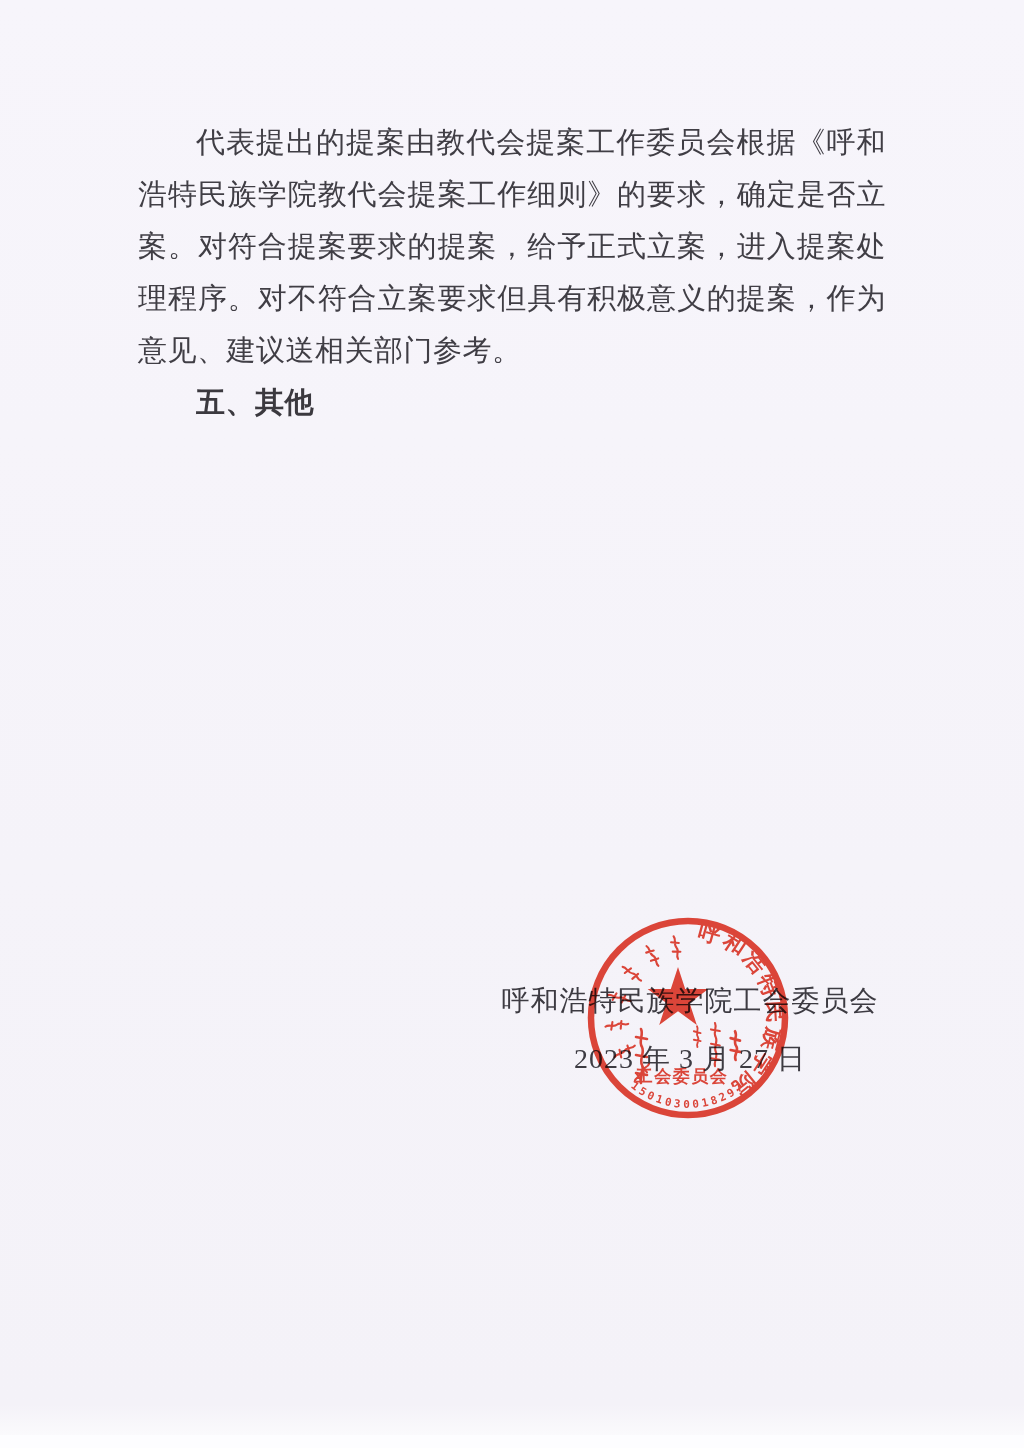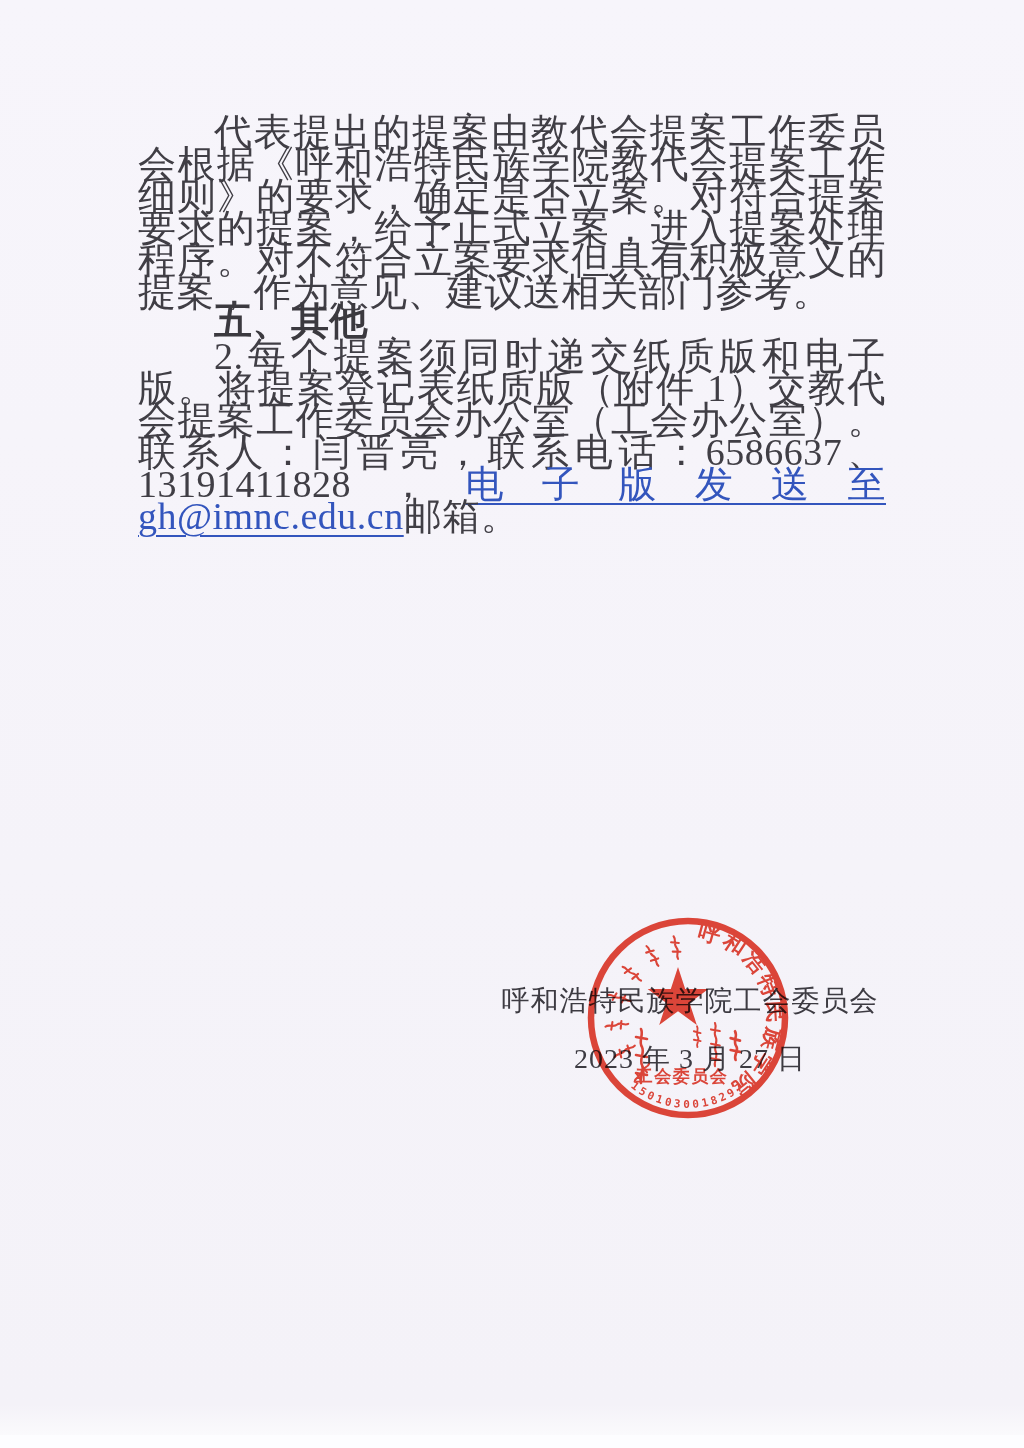--- a/index.html
+++ b/index.html
@@ -7,28 +7,28 @@
     position:relative;
     width:1024px;height:1448px;
     background:linear-gradient(180deg,#f7f5fb 0%,#f5f3f9 60%,#f4f2f8 97%,#fdfdfe 100%);
     overflow:hidden;
     font-family:"Liberation Serif","DejaVu Serif",serif;
     color:#403e45;
   }
   .doc-body{
     position:absolute;
     left:138px;top:116px;width:748px;
-    font-size:38px;line-height:32px;
+    font-size:29px;line-height:52px;
     text-align:justify;
     letter-spacing:0.5px;
   }
   .doc-body p{margin:0;text-indent:2em;}
   .para{font-family:"Liberation Serif","DejaVu Serif",serif;}
   .heading{
-    font-family:Liberation Mono, monospace;
+    font-family:Liberation Sans, sans-serif;
     font-weight:700;color:#3b393f;
   }
   .email-link{
     color:#3355bd;
     text-decoration:underline;
     text-decoration-thickness:2px;
     text-underline-offset:6px;
     cursor:pointer;
   }
   .sig{
@@ -65,21 +65,20 @@
   }
 </style>
 </head>
 <body>
 
 <div class="page">
 
   <div class="doc-body">
     <p class="para">代表提出的提案由教代会提案工作委员会根据《呼和浩特民族学院教代会提案工作细则》的要求，确定是否立案。对符合提案要求的提案，给予正式立案，进入提案处理程序。对不符合立案要求但具有积极意义的提案，作为意见、建议送相关部门参考。</p>
     <p class="heading">五、其他</p>
-    <p class="para"><span>2.每个提案须同时递交纸质版和电子版。将提案登记表纸质版（附件 1）交教代会提案工作委员会办公室（工会办公室）。联系人：闫晋亮，联系电话：6586637、13191411828，</span><a class="email-link">电子版发送至 gh@imnc.edu.cn</a><span>邮箱。</span></p>
   </div>
 
   <div class="sig sig-org">呼和浩特民族学院工会委员会</div>
   <div class="sig sig-date">2023 年 3 月 27 日</div>
 
   <div class="stamp-wrap">
     <svg width="222" height="222" viewBox="0 0 222 222">
       <defs>
         <path id="arcTop" d="M119.4,31.4 A80,80 0 0 1 151,180.3"></path>
         <path id="arcBottom" d="M50.8,177.9 A90,90 0 0 0 171.2,177.9"></path>

